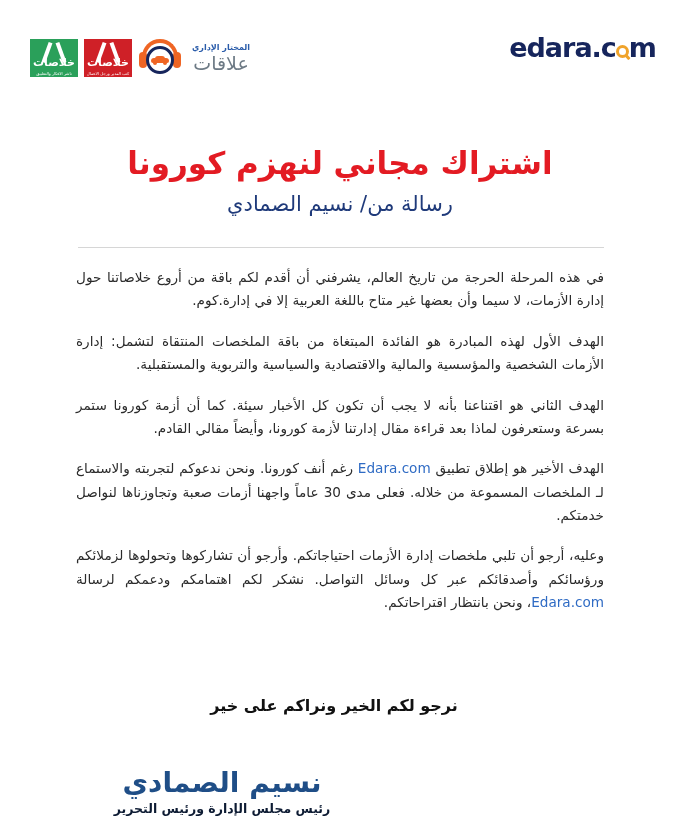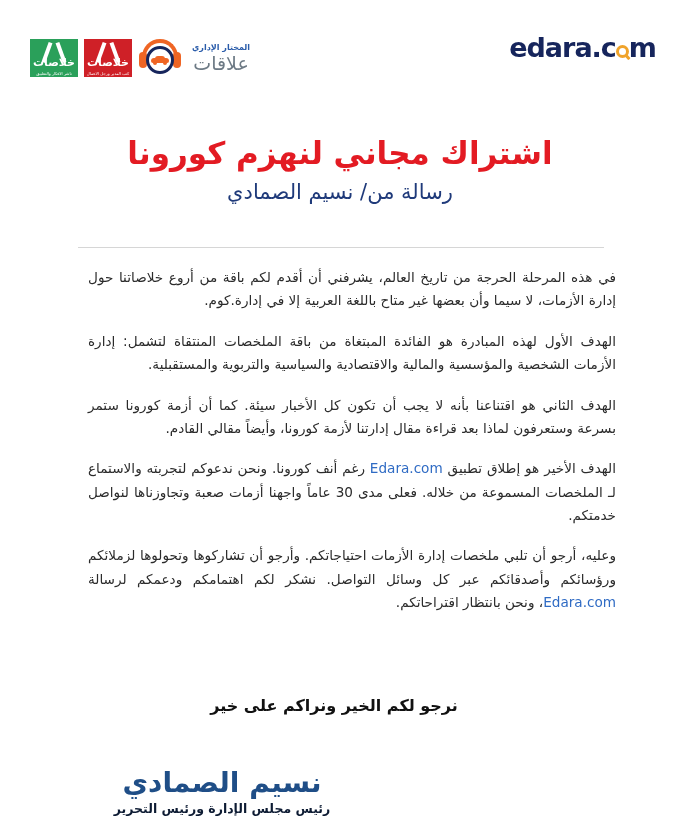--- a/index.html
+++ b/index.html
@@ -235,21 +235,21 @@
     top: 135px;
     left: 0;
     width: 680px;
     text-align: center;
   }
   .main-title {
     color: #e31b23;
     font-size: 31px;
     font-weight: bold;
     line-height: 1.2;
-    margin: 0;
+    margin: 10px;
     letter-spacing: -0.5px;
   }
   .sub-title {
     color: #1f3a7a;
     font-size: 21px;
     font-weight: normal;
     margin: 8px 0 0 0;
     line-height: 1.2;
   }
 
@@ -260,21 +260,21 @@
     left: 78px;
     width: 526px;
     height: 1px;
     background: #d6d6d6;
   }
 
   
   .body-wrap {
     position: absolute;
     top: 266px;
-    right: 64px;
+    right: 76px;
     width: 528px;
     text-align: justify;
     direction: rtl;
   }
   .para {
     color: #2b2b2b;
     font-size: 13.6px;
     line-height: 1.72;
     margin: 0 0 17px 0;
     text-align: justify;

